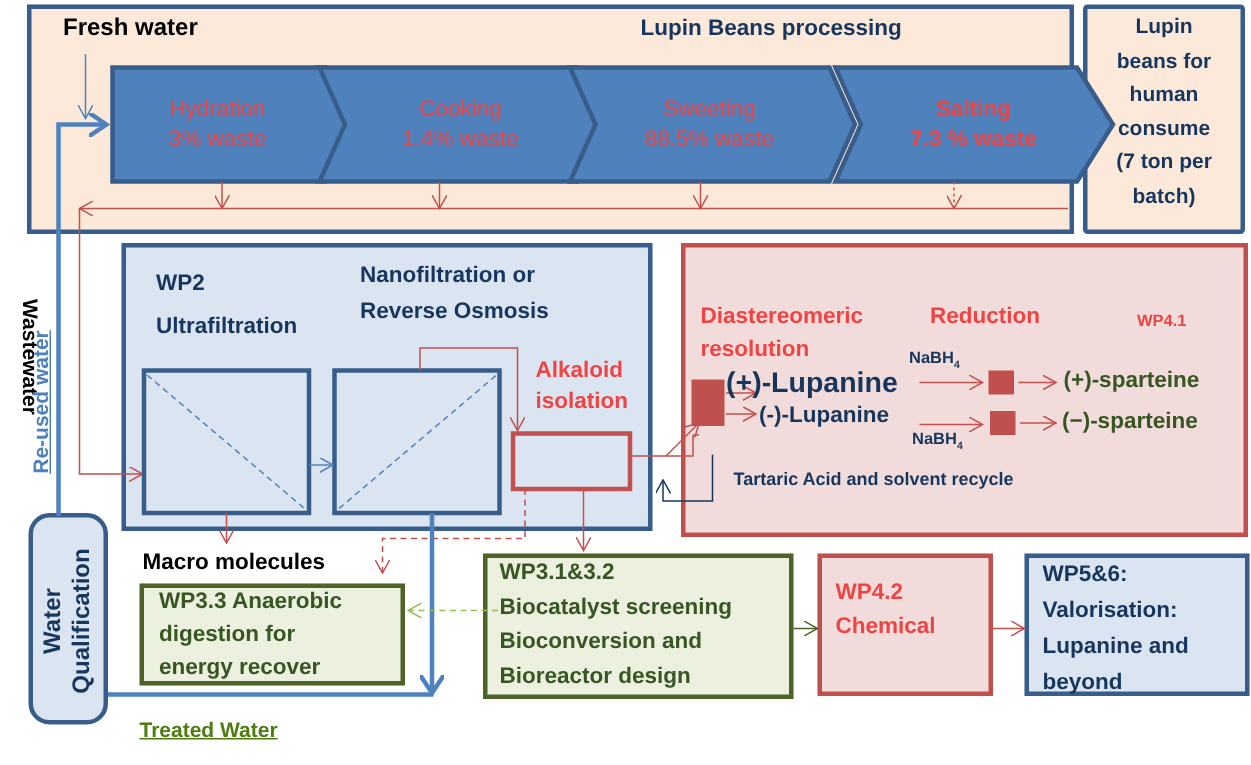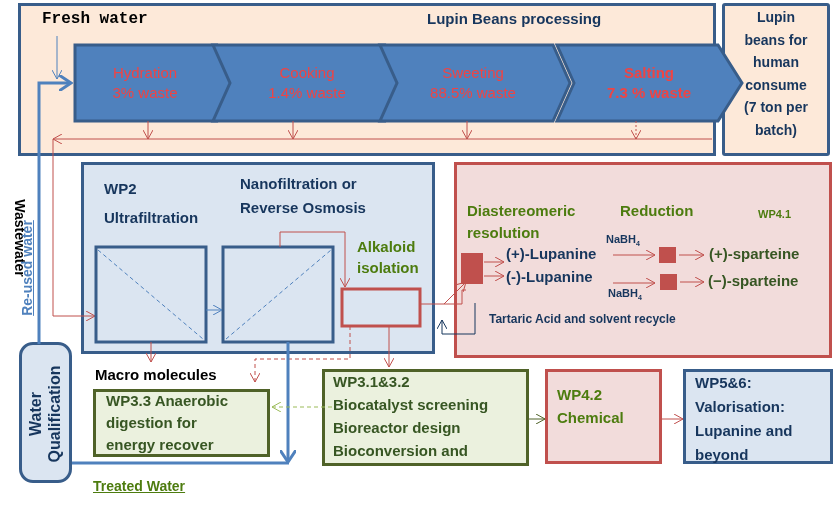--- a/index.html
+++ b/index.html
@@ -1,21 +1,21 @@
 <!DOCTYPE html>
 <html><head>
 <meta charset="utf-8">
 <style>
   html, body { margin:0; padding:0; }
   body { width:834px; height:510px; background:#ffffff; position:relative; overflow:hidden;
          font-family:"Liberation Sans", sans-serif; }
   .abs { position:absolute; }
   .b { font-weight:bold; }
   .navy { color:#17365d; }
-  .red { color:#4d7c0f; }
+  .red { color:#ef4444; }
   .green { color:#375623; }
   .box { position:absolute; box-sizing:border-box; }
   .lupin-box { left:18px; top:3px; width:698px; height:153px; background:#fde9d9; border:3px solid #385d8a; }
   .consume-box { left:722px; top:3px; width:108px; height:153px; background:#fde9d9; border:3px solid #385d8a; border-radius:3px; }
   .wp2-box { left:81px; top:162px; width:354px; height:192px; background:#dbe5f1; border:3px solid #385d8a; }
   .wp41-box { left:454px; top:162px; width:378px; height:196px; background:#f2dcdb; border:3px solid #c0504d; }
   .wp33-box { left:93px; top:389px; width:177px; height:68px; background:#ebf1de; border:3px solid #4f6228; }
   .wp31-box { left:322px; top:369px; width:207px; height:97px; background:#ebf1de; border:3px solid #4f6228; }
   .wp42-box { left:545px; top:369px; width:117px; height:95px; background:#f2dcdb; border:3px solid #c0504d; }
   .wp56-box { left:683px; top:369px; width:150px; height:95px; background:#dbe5f1; border:3px solid #385d8a; }
@@ -110,21 +110,21 @@
   <polyline points="288,342 288,462" fill="none" stroke="#4f81bd" stroke-width="3" marker-end="url(#abig)"></polyline>
   <line x1="72" y1="463" x2="289" y2="463" stroke="#4f81bd" stroke-width="3"></line>
 
   <line x1="332" y1="407" x2="272" y2="407" stroke="#9bbb59" stroke-width="1" stroke-dasharray="4,3" marker-end="url(#alg)"></line>
 
   <line x1="529" y1="419" x2="545" y2="419" stroke="#4f6228" stroke-width="1" marker-end="url(#ag)"></line>
 
   <line x1="662" y1="419" x2="683" y2="419" stroke="#c0504d" stroke-width="1" marker-end="url(#ar)"></line>
 </svg>
 
-<div class="abs b" style="left:42px;top:10px;font-size:16px;color:#000;font-family:Liberation Mono, monospace;">Fresh water</div>
+<div class="abs b" style="left:42px;top:10px;font-size:16px;color:#000;">Fresh water</div>
 <div class="abs b navy" style="left:427px;top:10px;font-size:15px;">Lupin Beans processing</div>
 
 <div class="step-label" style="left:80px;top:63px;width:130px;">
   <div>Hydration</div>
   <div>3% waste</div>
 </div>
 <div class="step-label" style="left:232px;top:63px;width:150px;">
   <div>Cooking</div>
   <div>1.4% waste</div>
 </div>
@@ -166,41 +166,41 @@
   <div>Alkaloid</div>
   <div>isolation</div>
 </div>
 
 <div class="abs b red" style="left:467px;top:200px;font-size:15px;line-height:22px;">
   <div>Diastereomeric</div>
   <div>resolution</div>
 </div>
 <div class="abs b red" style="left:620px;top:202px;font-size:15px;">Reduction</div>
 <div class="abs b red" style="left:758px;top:208px;font-size:11px;">WP4.1</div>
-<div class="abs b navy" style="left:506px;top:245px;font-size:15px;">(+)-Lupanine</div>
+<div class="abs b navy" style="left:484px;top:245px;font-size:19px;">(+)-Lupanine</div>
 <div class="abs b navy" style="left:506px;top:268px;font-size:15px;">(-)-Lupanine</div>
 <div class="abs b navy" style="left:606px;top:233px;font-size:11px;"><span>NaBH</span><sub style="font-size:7px;">4</sub></div>
 <div class="abs b navy" style="left:608px;top:287px;font-size:11px;"><span>NaBH</span><sub style="font-size:7px;">4</sub></div>
 <div class="abs b green" style="left:709px;top:245px;font-size:15px;">(+)-sparteine</div>
 <div class="abs b green" style="left:708px;top:272px;font-size:15px;">(−)-sparteine</div>
 <div class="abs b navy" style="left:489px;top:312px;font-size:12px;">Tartaric Acid and solvent recycle</div>
 
 <div class="abs b" style="left:95px;top:366px;font-size:15px;color:#000;">Macro molecules</div>
 
 <div class="abs b green" style="left:106px;top:390px;font-size:15px;line-height:22px;">
   <div>WP3.3 Anaerobic</div>
   <div>digestion for</div>
   <div>energy recover</div>
 </div>
 
 <div class="abs b green" style="left:333px;top:370px;font-size:15px;line-height:23px;">
   <div>WP3.1&amp;3.2</div>
   <div>Biocatalyst screening</div>
+  <div>Bioconversion and</div>
   <div>Bioreactor design</div>
-  <div>Bioconversion and</div>
 </div>
 
 <div class="abs b red" style="left:557px;top:383px;font-size:15px;line-height:23px;">
   <div>WP4.2</div>
   <div>Chemical</div>
 </div>
 
 <div class="abs b navy" style="left:695px;top:371px;font-size:15px;line-height:24px;">
   <div>WP5&amp;6:</div>
   <div>Valorisation:</div>

